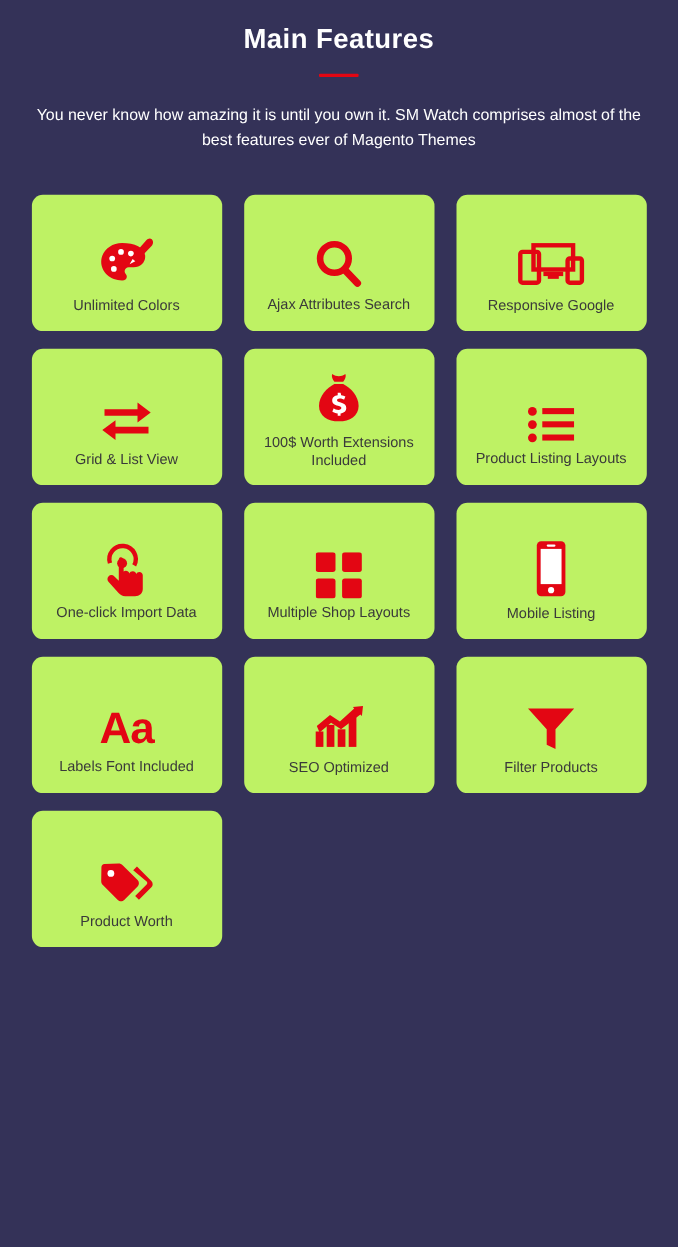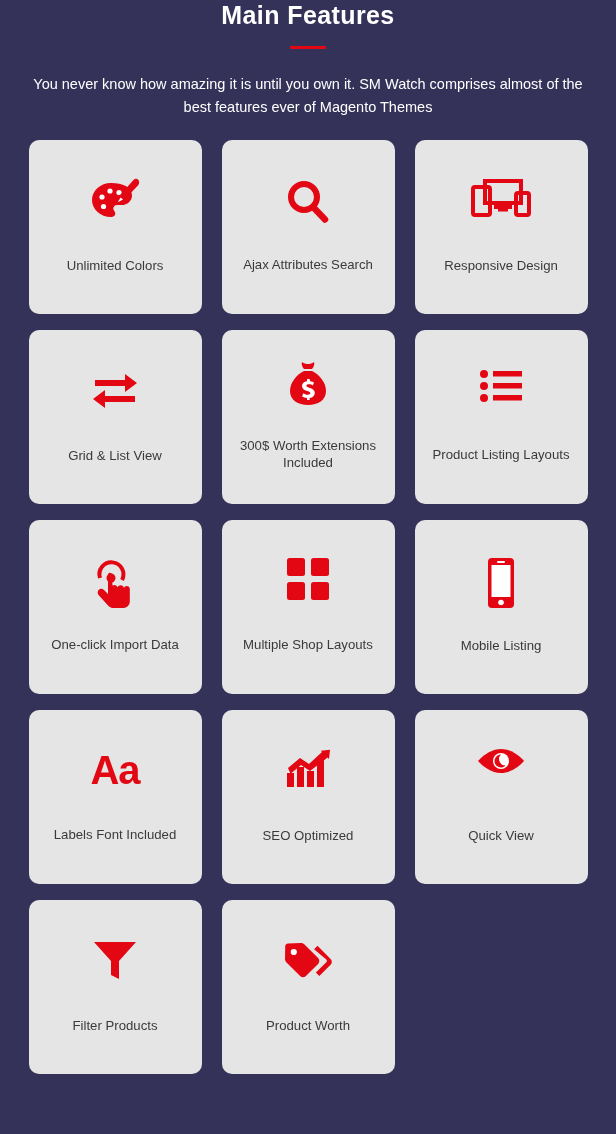--- a/index.html
+++ b/index.html
@@ -16,20 +16,21 @@
 
   .page {
     width: 616px;
     height: 1134px;
     position: relative;
     box-sizing: border-box;
   }
 
   
   .header {
+    padding-top: 21px;
     text-align: center;
   }
   .page-title {
     color: #ffffff;
     font-size: 25px;
     font-weight: bold;
     letter-spacing: 0.4px;
     line-height: 30px;
     margin: 0;
   }
@@ -37,55 +38,55 @@
     width: 36px;
     height: 3px;
     background: #e30613;
     margin: 16px auto 0 auto;
     border-radius: 1px;
   }
   .subtitle {
     color: #ffffff;
     font-size: 14.5px;
     line-height: 23px;
-    margin: 24px auto 0 auto;
+    margin: 24px auto 16px auto;
     width: 560px;
     text-align: center;
     font-weight: normal;
   }
 
   
   .features-grid {
     margin: 0 auto;
     padding-top: 21px;
     width: 560px;
     display: grid;
     grid-template-columns: repeat(3, 173px);
     column-gap: 20px;
     row-gap: 16px;
     justify-content: center;
   }
 
   .feature-card {
-    background: #e5e5e5;
+    background: #bef264;
     border-radius: 10px;
-    height: 174px;
+    height: 124px;
     box-sizing: border-box;
     display: flex;
     flex-direction: column;
     align-items: center;
     justify-content: center;
     padding: 10px 8px 14px 8px;
     position: relative;
   }
 
   .card-icon {
     height: 74px;
     display: flex;
-    align-items: flex-start;
+    align-items: flex-end;
     justify-content: center;
     margin-bottom: 6px;
   }
   .card-icon svg {
     display: block;
   }
 
   .card-label {
     color: #3a3a3a;
     font-size: 13.2px;
@@ -149,21 +150,21 @@
     <div class="feature-card">
       <div class="card-icon">
         <svg width="62" height="44" viewBox="0 0 62 44">
           <rect x="15" y="4" width="36" height="22" fill="none" stroke="#e30613" stroke-width="4"></rect>
           <rect x="24" y="28" width="18" height="4" fill="#e30613"></rect>
           <rect x="28" y="31.5" width="10" height="3" fill="#e30613"></rect>
           <rect x="3" y="10" width="17" height="28" rx="2" fill="none" stroke="#e30613" stroke-width="4"></rect>
           <rect x="46" y="16" width="13" height="22" rx="2" fill="none" stroke="#e30613" stroke-width="4"></rect>
         </svg>
       </div>
-      <div class="card-label">Responsive Design</div>
+      <div class="card-label">Responsive Google</div>
     </div>
 
 
     <div class="feature-card">
       <div class="card-icon">
         <svg width="48" height="44" viewBox="0 0 48 44">
           <path fill="#e30613" d="M4 13h30v-6l12 9-12 9v-6H4z"></path>
           <path fill="#e30613" d="M44 29H14v-6L2 32l12 9v-6h30z"></path>
         </svg>
       </div>
@@ -171,21 +172,21 @@
     </div>
 
     <div class="feature-card tall-label">
       <div class="card-icon">
         <svg width="48" height="52" viewBox="0 0 48 52">
           <path fill="#e30613" d="M18 3c-1 2.5.5 5 2 7h8c1.5-2 3-4.5 2-7-2 1.6-4 2-6 2s-4-.4-6-2z"></path>
           <path fill="#e30613" d="M20 12c-7 3.5-14 11-14 20 0 9 8 14 18 14s18-5 18-14c0-9-7-16.5-14-20z"></path>
           <path fill="#ffffff" d="M25.6 20h-2.6v2.3c-3 .3-5 2.1-5 4.7 0 2.8 2 4 5.3 4.9 2.3.6 3 1.1 3 2.1 0 1-1 1.7-2.6 1.7-1.8 0-3.3-.7-4.3-1.5l-1.3 3c1.2 1 3 1.6 4.9 1.8V41h2.6v-2.1c3.3-.4 5.2-2.3 5.2-5 0-2.6-1.6-4-5-5-2.5-.7-3.4-1.2-3.4-2.1 0-.8.8-1.5 2.4-1.5 1.8 0 3.2.6 4 1.1l1.2-2.9c-1-.6-2.3-1-3.8-1.2z"></path>
         </svg>
       </div>
-      <div class="card-label">300$ Worth Extensions Included</div>
+      <div class="card-label">100$ Worth Extensions Included</div>
     </div>
 
     <div class="feature-card tall-label">
       <div class="card-icon">
         <svg width="42" height="36" viewBox="0 0 42 36">
           <circle cx="4" cy="6" r="4" fill="#e30613"></circle>
           <circle cx="4" cy="18" r="4" fill="#e30613"></circle>
           <circle cx="4" cy="30" r="4" fill="#e30613"></circle>
           <rect x="13" y="3" width="29" height="5.5" fill="#e30613"></rect>
           <rect x="13" y="15" width="29" height="5.5" fill="#e30613"></rect>
@@ -243,30 +244,20 @@
           <rect x="2" y="26" width="7" height="14" fill="#e30613"></rect>
           <rect x="12" y="20" width="7" height="20" fill="#e30613"></rect>
           <rect x="22" y="24" width="7" height="16" fill="#e30613"></rect>
           <rect x="32" y="12" width="7" height="28" fill="#e30613"></rect>
           <path fill="#e30613" d="M3 21l12-10 9 6 13-12-1.2-1.2 9.2-1-1 9.2-1.4-1.4L25 24l-9-6-10.5 8.8z"></path>
         </svg>
       </div>
       <div class="card-label">SEO Optimized</div>
     </div>
 
-    <div class="feature-card">
-      <div class="card-icon">
-        <svg width="52" height="28" viewBox="0 0 52 28">
-          <path fill="#e30613" d="M26 2C13 2 3 14 3 14s10 12 23 12 23-12 23-12S39 2 26 2z"></path>
-          <circle cx="26" cy="14" r="8" fill="#ffffff"></circle>
-          <path fill="#e30613" d="M26 7.5a6.5 6.5 0 1 0 4.6 11.1A6.5 6.5 0 0 1 26 7.5z"></path>
-        </svg>
-      </div>
-      <div class="card-label">Quick View</div>
-    </div>
 
     <div class="feature-card">
       <div class="card-icon">
         <svg width="48" height="44" viewBox="0 0 48 44">
           <path fill="#e30613" d="M3 5h42L28 24v18l-8-4V24z"></path>
         </svg>
       </div>
       <div class="card-label">Filter Products</div>
     </div>
 

